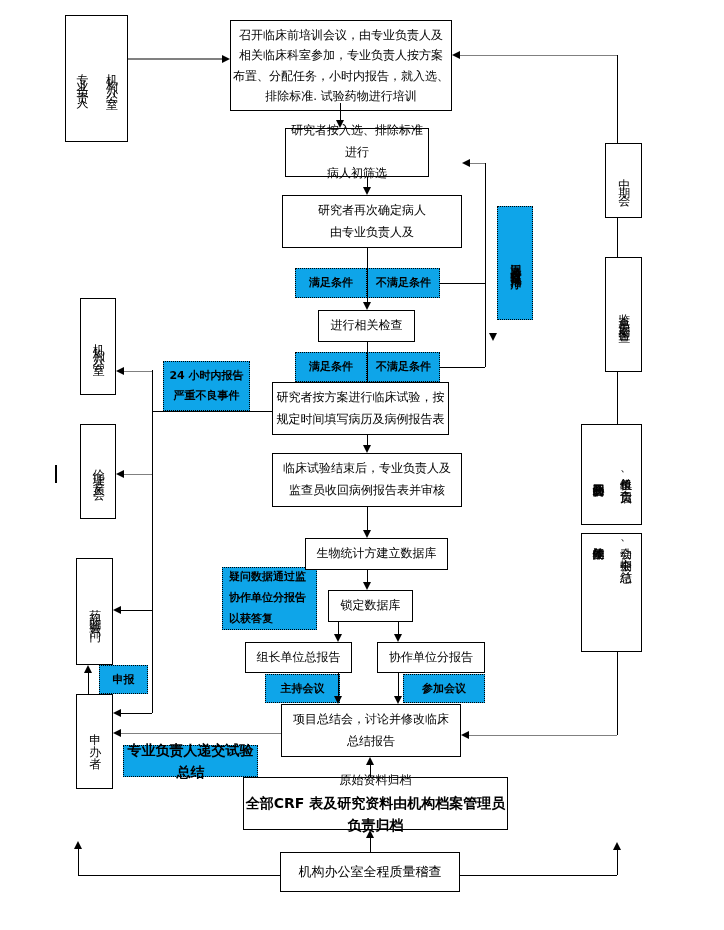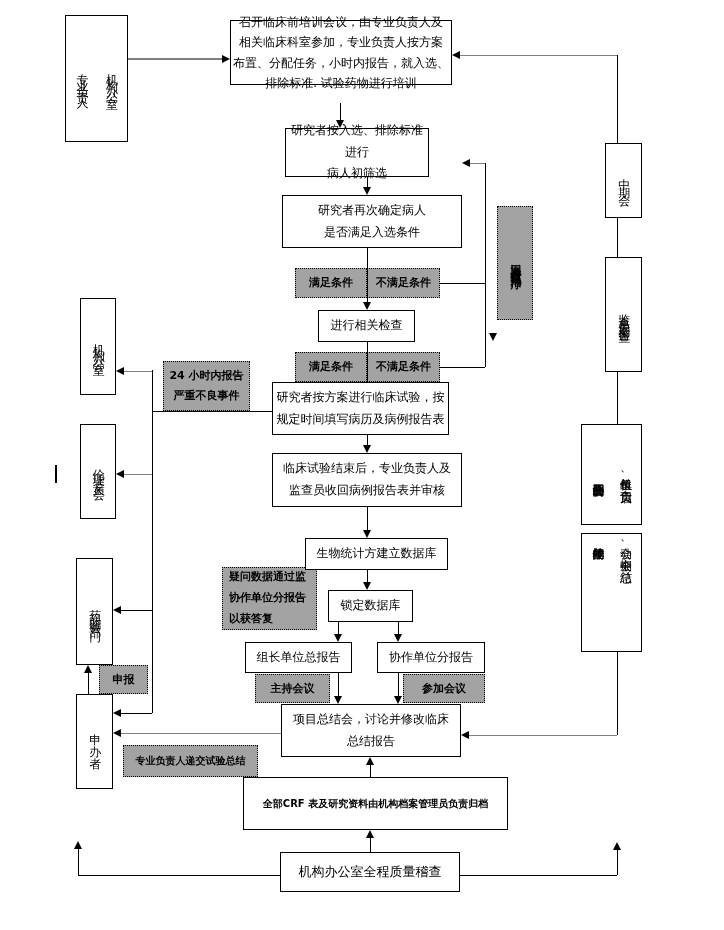--- a/index.html
+++ b/index.html
@@ -1,35 +1,35 @@
 <!DOCTYPE html>
 <html><head>
 <meta charset="utf-8">
 <style>
   html,body{margin:0;padding:0;background:#ffffff;}
   .canvas{position:relative;width:724px;height:930px;background:#ffffff;
           font-family:"DejaVu Sans",sans-serif;color:#000;overflow:hidden;}
   .box{position:absolute;border:1px solid #000;background:#fff;box-sizing:border-box;
        display:flex;flex-direction:column;align-items:center;justify-content:center;
        text-align:center;font-size:12px;line-height:1.8;}
-  .dashed{position:absolute;border:1px dotted #000;background:#a3a3a3;box-sizing:border-box;
+  .dashed{position:absolute;border:1px dotted #000;background:#0ea5e9;box-sizing:border-box;
        display:flex;flex-direction:column;align-items:center;justify-content:center;
        text-align:center;font-size:11px;font-weight:bold;line-height:1.8;}
   .vtext{writing-mode:vertical-rl;text-orientation:upright;}
   .cols{flex-direction:row;gap:8px;}
   .hline{position:absolute;height:1px;background:#000;}
   .vline{position:absolute;width:1px;background:#000;}
   .gray{background:#808080;}
   .thick{height:2px;}
   .ah{position:absolute;width:0;height:0;}
   .ah-down{border-left:4px solid transparent;border-right:4px solid transparent;border-top:8px solid #000;}
   .ah-up{border-left:4px solid transparent;border-right:4px solid transparent;border-bottom:8px solid #000;}
   .ah-left{border-top:4px solid transparent;border-bottom:4px solid transparent;border-right:8px solid #000;}
   .ah-right{border-top:4px solid transparent;border-bottom:4px solid transparent;border-left:8px solid #000;}
-  .small{font-size:10px;font-weight:bold;line-height:1.6;}
+  .small{font-size:14px;font-weight:bold;line-height:1.6;}
   .ln{width:100%;}
 </style>
 </head>
 <body>
 
 <div class="canvas">
 
   <div class="dashed" style="left:295px;top:268px;width:72px;height:30px;">
     <span>满足条件</span>
   </div>
@@ -47,53 +47,53 @@
   </div>
   <div class="dashed" style="left:163px;top:361px;width:87px;height:50px;">
     <div class="ln">24 小时内报告</div>
     <div class="ln">严重不良事件</div>
   </div>
   <div class="dashed" style="left:222px;top:567px;width:95px;height:63px;align-items:flex-start;padding-left:6px;line-height:1.9;">
     <div>疑问数据通过监</div>
     <div>协作单位分报告</div>
     <div>以获答复</div>
   </div>
-  <div class="dashed" style="left:255px;top:674px;width:75px;height:29px;">
+  <div class="dashed" style="left:265px;top:674px;width:75px;height:29px;">
     <span>主持会议</span>
   </div>
   <div class="dashed" style="left:403px;top:674px;width:82px;height:29px;">
     <span>参加会议</span>
   </div>
   <div class="dashed small" style="left:123px;top:745px;width:135px;height:32px;">
     <span>专业负责人递交试验总结</span>
   </div>
   <div class="dashed" style="left:99px;top:665px;width:49px;height:29px;">
     <span>申报</span>
   </div>
 
   <div class="box cols" style="left:65px;top:15px;width:63px;height:127px;">
     <span class="vtext" style="letter-spacing:6px;">专业负责人</span>
     <span class="vtext" style="letter-spacing:6px;">机构办公室</span>
   </div>
 
-  <div class="box" style="left:230px;top:20px;width:222px;height:65px;line-height:1.7;">
+  <div class="box" style="left:230px;top:20px;width:222px;height:91px;line-height:1.7;">
     <div class="ln">召开临床前培训会议，由专业负责人及</div>
     <div class="ln">相关临床科室参加，专业负责人按方案</div>
     <div class="ln">布置、分配任务，小时内报告，就入选、</div>
     <div class="ln">排除标准. 试验药物进行培训</div>
   </div>
 
   <div class="box" style="left:285px;top:128px;width:144px;height:49px;">
     <div class="ln">研究者按入选、排除标准进行</div>
     <div class="ln">病人初筛选</div>
   </div>
 
   <div class="box" style="left:282px;top:195px;width:180px;height:53px;">
     <div class="ln">研究者再次确定病人</div>
-    <div class="ln">是否满足入选条件</div>
+    <div class="ln">由专业负责人及</div>
   </div>
 
   <div class="box" style="left:318px;top:310px;width:97px;height:32px;">
     <span>进行相关检查</span>
   </div>
 
   <div class="box" style="left:272px;top:382px;width:177px;height:53px;">
     <div class="ln">研究者按方案进行临床试验，按</div>
     <div class="ln">规定时间填写病历及病例报告表</div>
   </div>
@@ -118,20 +118,21 @@
   <div class="box" style="left:377px;top:642px;width:108px;height:31px;">
     <span>协作单位分报告</span>
   </div>
 
   <div class="box" style="left:281px;top:704px;width:180px;height:53px;">
     <div class="ln">项目总结会，讨论并修改临床</div>
     <div class="ln">总结报告</div>
   </div>
 
   <div class="box" style="left:243px;top:777px;width:265px;height:53px;">
+    <div class="ln">原始资料归档</div>
     <div class="ln small">全部CRF 表及研究资料由机构档案管理员负责归档</div>
   </div>
 
   <div class="box" style="left:280px;top:852px;width:180px;height:40px;font-size:13px;">
     <span>机构办公室全程质量稽查</span>
   </div>
 
   <div class="box" style="left:80px;top:298px;width:36px;height:97px;">
     <span class="vtext" style="letter-spacing:5px;">机构办公室</span>
   </div>

